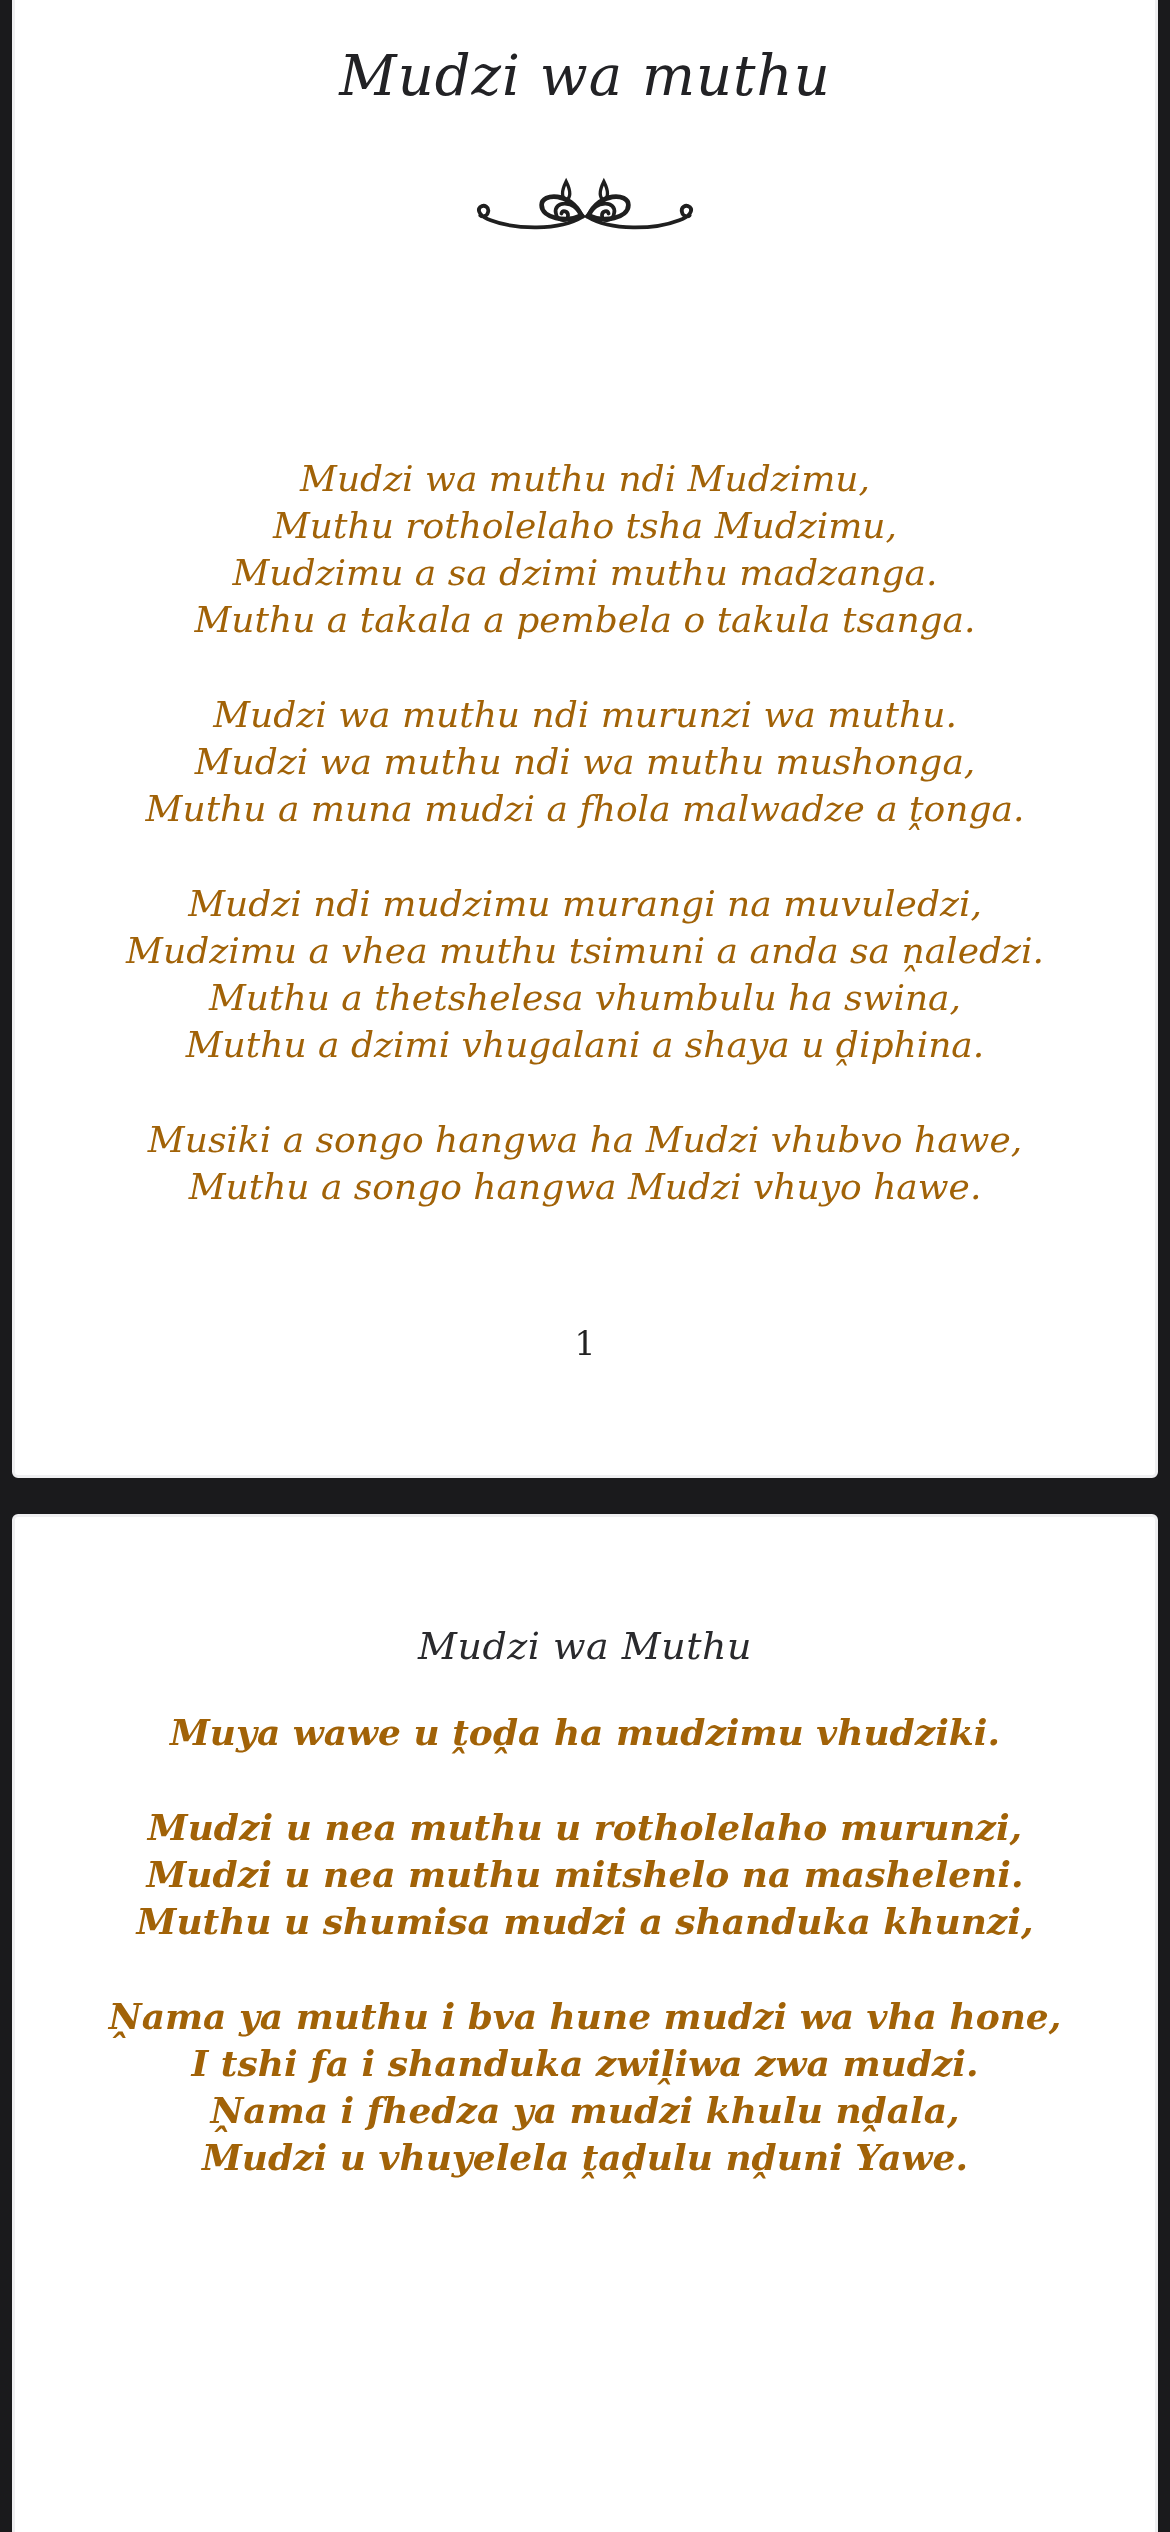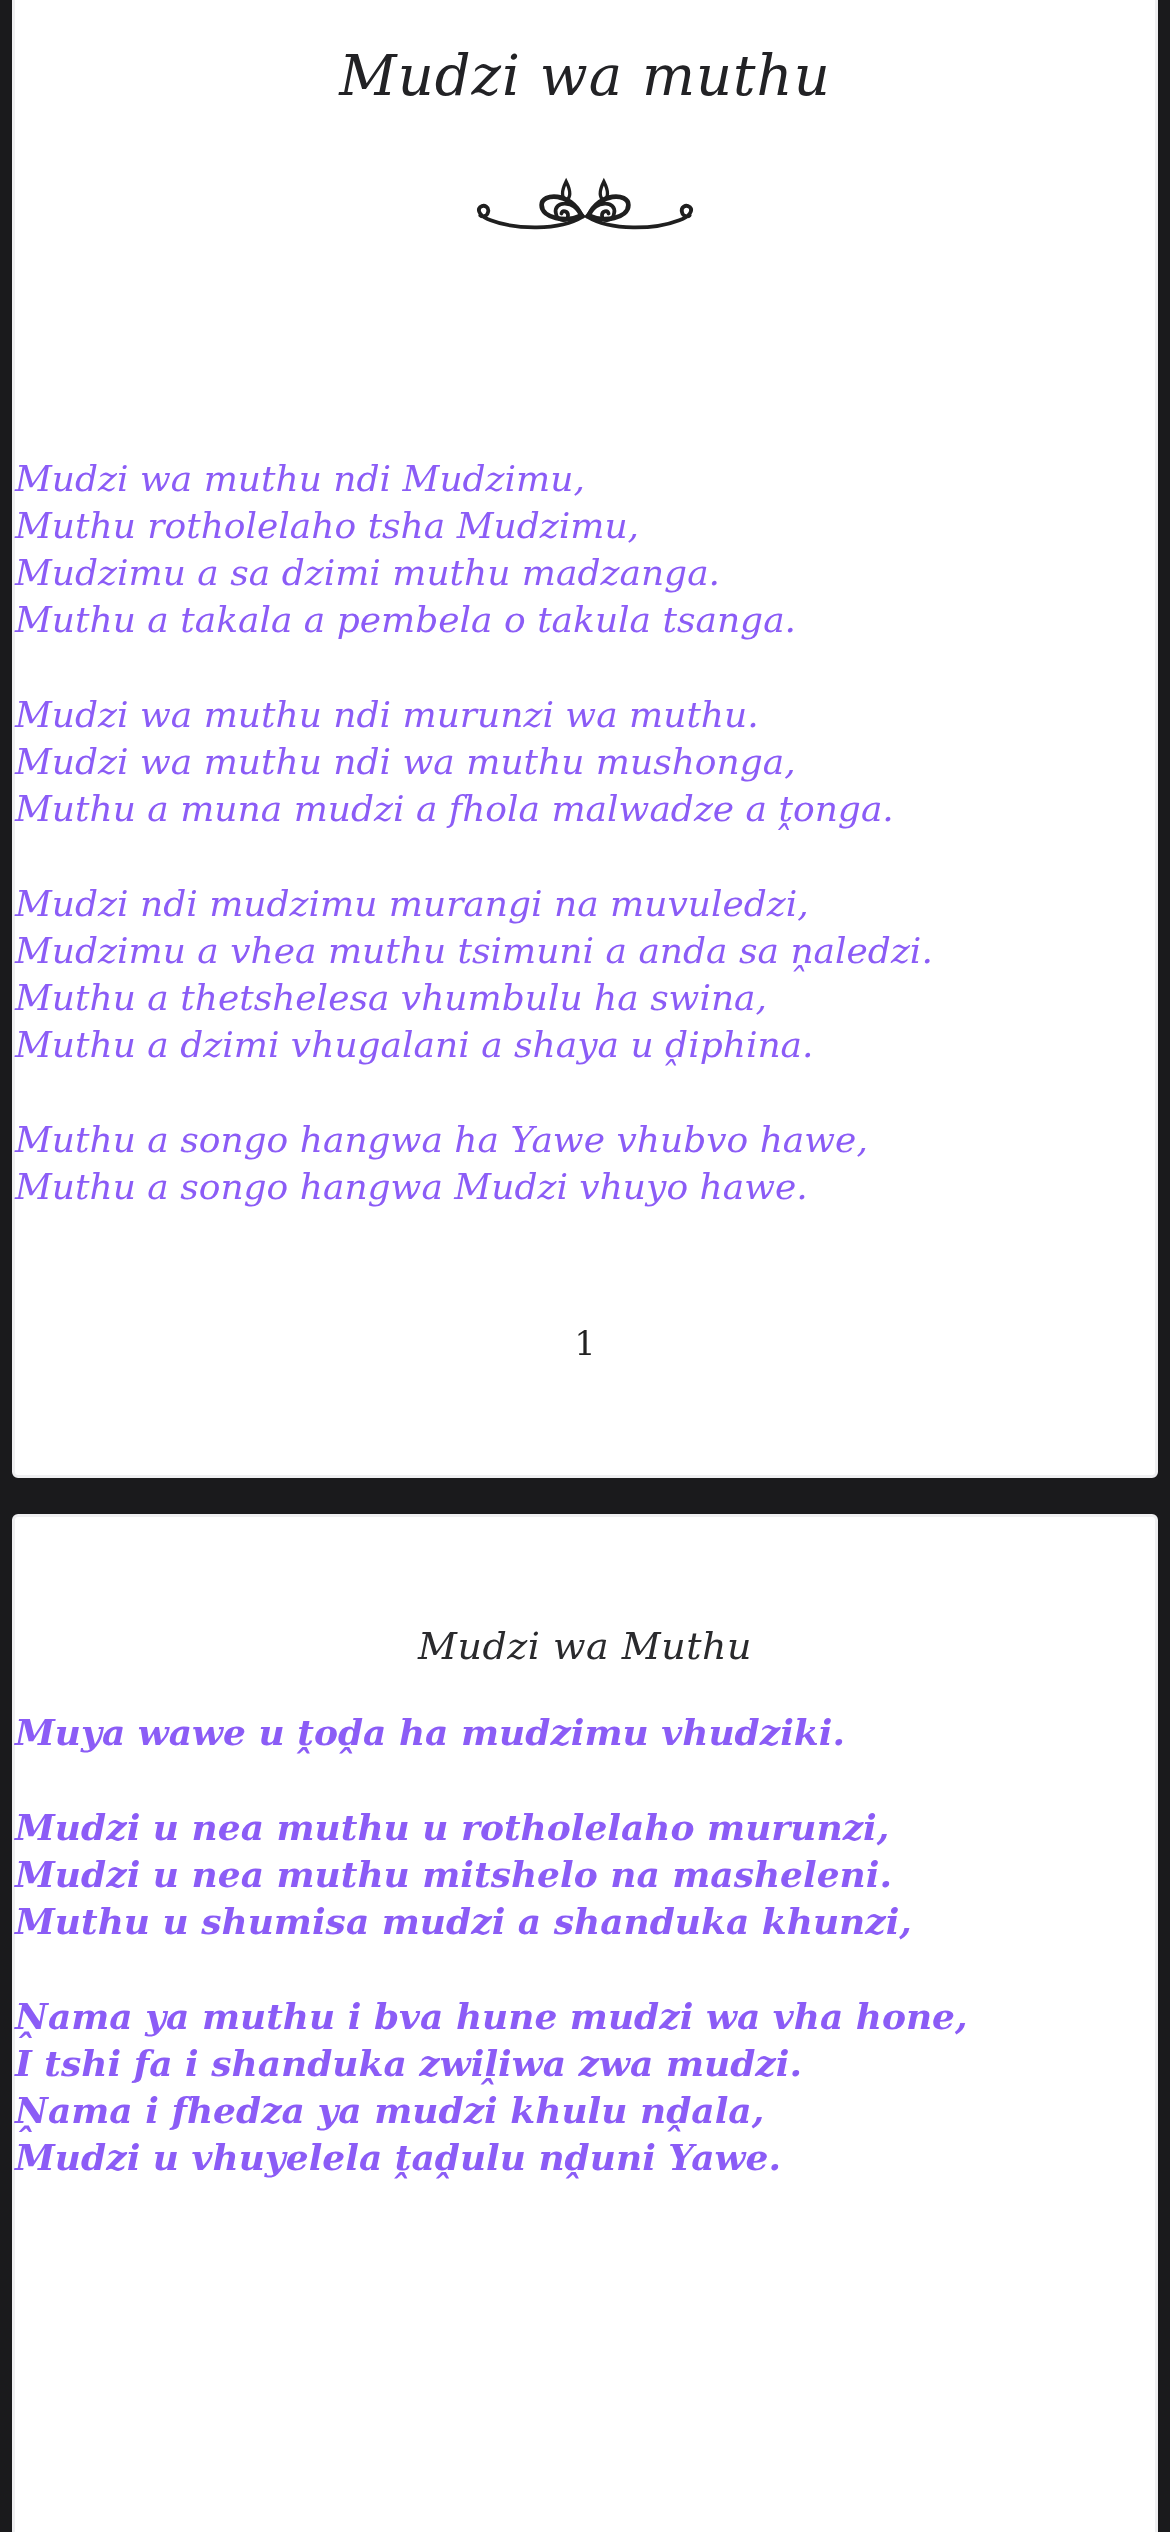--- a/index.html
+++ b/index.html
@@ -37,24 +37,25 @@
     position: absolute;
     top: 178px;
     left: 0; right: 0;
     text-align: center;
   }
   .ornament-wrap svg { display: inline-block; }
 
   .poem {
     position: absolute;
     left: 0; right: 0;
+    text-align: center;
     font-style: italic;
     font-size: 36px;
     line-height: 47px;
-    color: #8b5cf6;
+    color: #a16207;
   }
   .page-1 .poem { top: 460px; }
   .page-2 .poem { top: 192px; font-weight: bold; }
   .stanza { margin-bottom: 48px; }
   .stanza:last-child { margin-bottom: 0; }
 
   .page-number {
     position: absolute;
     top: 1325px;
     left: 0; right: 0;
@@ -118,21 +119,21 @@
         <div class="poem-line">Mudzi wa muthu ndi wa muthu mushonga,</div>
         <div class="poem-line">Muthu a muna mudzi a fhola malwadze a ṱonga.</div>
       </div>
       <div class="stanza">
         <div class="poem-line">Mudzi ndi mudzimu murangi na muvuledzi,</div>
         <div class="poem-line">Mudzimu a vhea muthu tsimuni a anda sa ṋaledzi.</div>
         <div class="poem-line">Muthu a thetshelesa vhumbulu ha swina,</div>
         <div class="poem-line">Muthu a dzimi vhugalani a shaya u ḓiphina.</div>
       </div>
       <div class="stanza">
-        <div class="poem-line">Muthu a songo hangwa ha Yawe vhubvo hawe,</div>
+        <div class="poem-line">Musiki a songo hangwa ha Mudzi vhubvo hawe,</div>
         <div class="poem-line">Muthu a songo hangwa Mudzi vhuyo hawe.</div>
       </div>
     </div>
 
   <div class="page-number">1</div>
 </div>
 
 <div class="page page-2">
   <div class="running-header">Mudzi wa Muthu</div>
 

